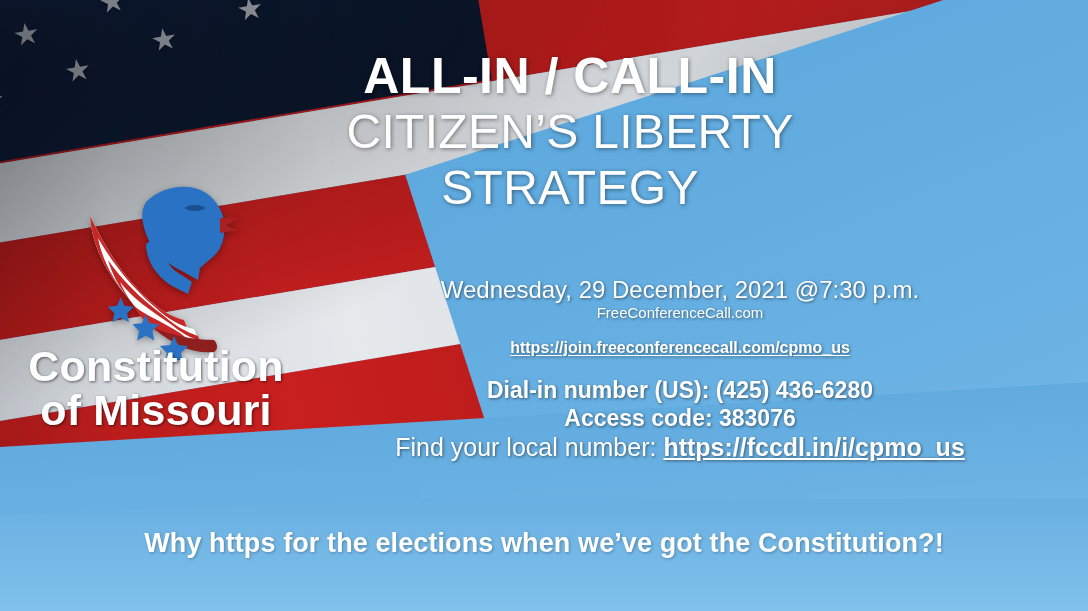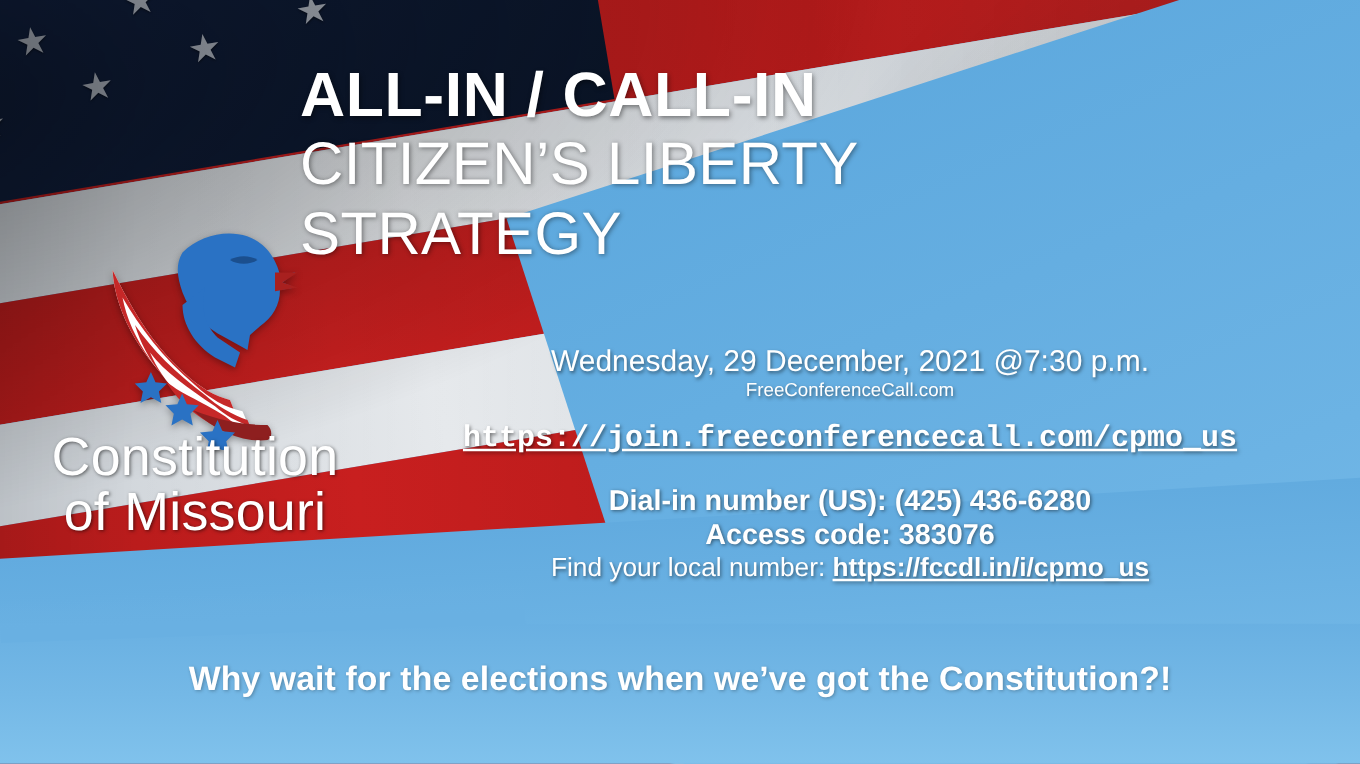--- a/index.html
+++ b/index.html
@@ -121,33 +121,33 @@
   }
   .logo-text {
     position: absolute;
     left: 0;
     top: 185px;
     width: 300px;
     text-align: center;
     color: #ffffff;
     font-size: 43px;
     line-height: 1.02;
-    font-weight: 400;
+    font-weight: 700;
     letter-spacing: .2px;
     text-shadow: 1px 1px 3px rgba(0,0,0,.55);
   }
   .logo-text div { white-space: nowrap; }
 
   
   .headline {
     position: absolute;
     left: 240px;
     top: 48px;
     width: 660px;
-    text-align: left;
+    text-align: center;
     color: #ffffff;
   }
   .h-line1 {
     font-size: 50px;
     font-weight: 700;
     letter-spacing: .5px;
     line-height: 1.12;
     text-shadow: 1px 1px 4px rgba(0,0,0,.45);
   }
   .h-line2, .h-line3 {
@@ -180,38 +180,37 @@
     text-shadow: 1px 1px 3px rgba(0,0,0,.5);
   }
   .d-gap { height: 16px; }
   .d-join {
     font-size: 23px;
     font-weight: 400;
     line-height: 1.2;
     text-shadow: 1px 1px 3px rgba(0,0,0,.5);
   }
   .d-link {
-    font-size: 24px;
+    font-size: 16px;
     font-weight: 700;
     line-height: 1.2;
     text-decoration: underline;
     text-underline-offset: 2px;
     text-shadow: 1px 1px 3px rgba(0,0,0,.5);
     display: inline-block;
-    font-family: Liberation Mono, monospace;
   }
   .d-gap2 { height: 20px; }
   .d-dial, .d-access {
     font-size: 23px;
     font-weight: 700;
     line-height: 1.2;
     text-shadow: 1px 1px 3px rgba(0,0,0,.5);
   }
   .d-local {
-    font-size: 21px;
+    font-size: 25px;
     font-weight: 400;
     line-height: 1.22;
     text-shadow: 1px 1px 3px rgba(0,0,0,.5);
     white-space: nowrap;
   }
   .d-local b {
     font-weight: 700;
     text-decoration: underline;
     text-underline-offset: 2px;
   }
@@ -316,15 +315,15 @@
     <div class="d-date">Wednesday, 29 December, 2021 @7:30 p.m.</div>
     <div class="d-brand">FreeConferenceCall.com</div>
     <div class="d-gap"></div>
     <div><a class="d-link" style="color:#fff;" href="#">https://join.freeconferencecall.com/cpmo_us</a></div>
     <div class="d-gap2"></div>
     <div class="d-dial">Dial-in number (US): (425) 436-6280</div>
     <div class="d-access">Access code: 383076</div>
     <div class="d-local"><span>Find your local number: </span><b>https://fccdl.in/i/cpmo_us</b></div>
   </div>
 
-  <div class="tagline">Why wait for the elections when we’ve got the Constitution?!</div>
+  <div class="tagline">Why https for the elections when we’ve got the Constitution?!</div>
 
 </div>
 
 </body></html>

